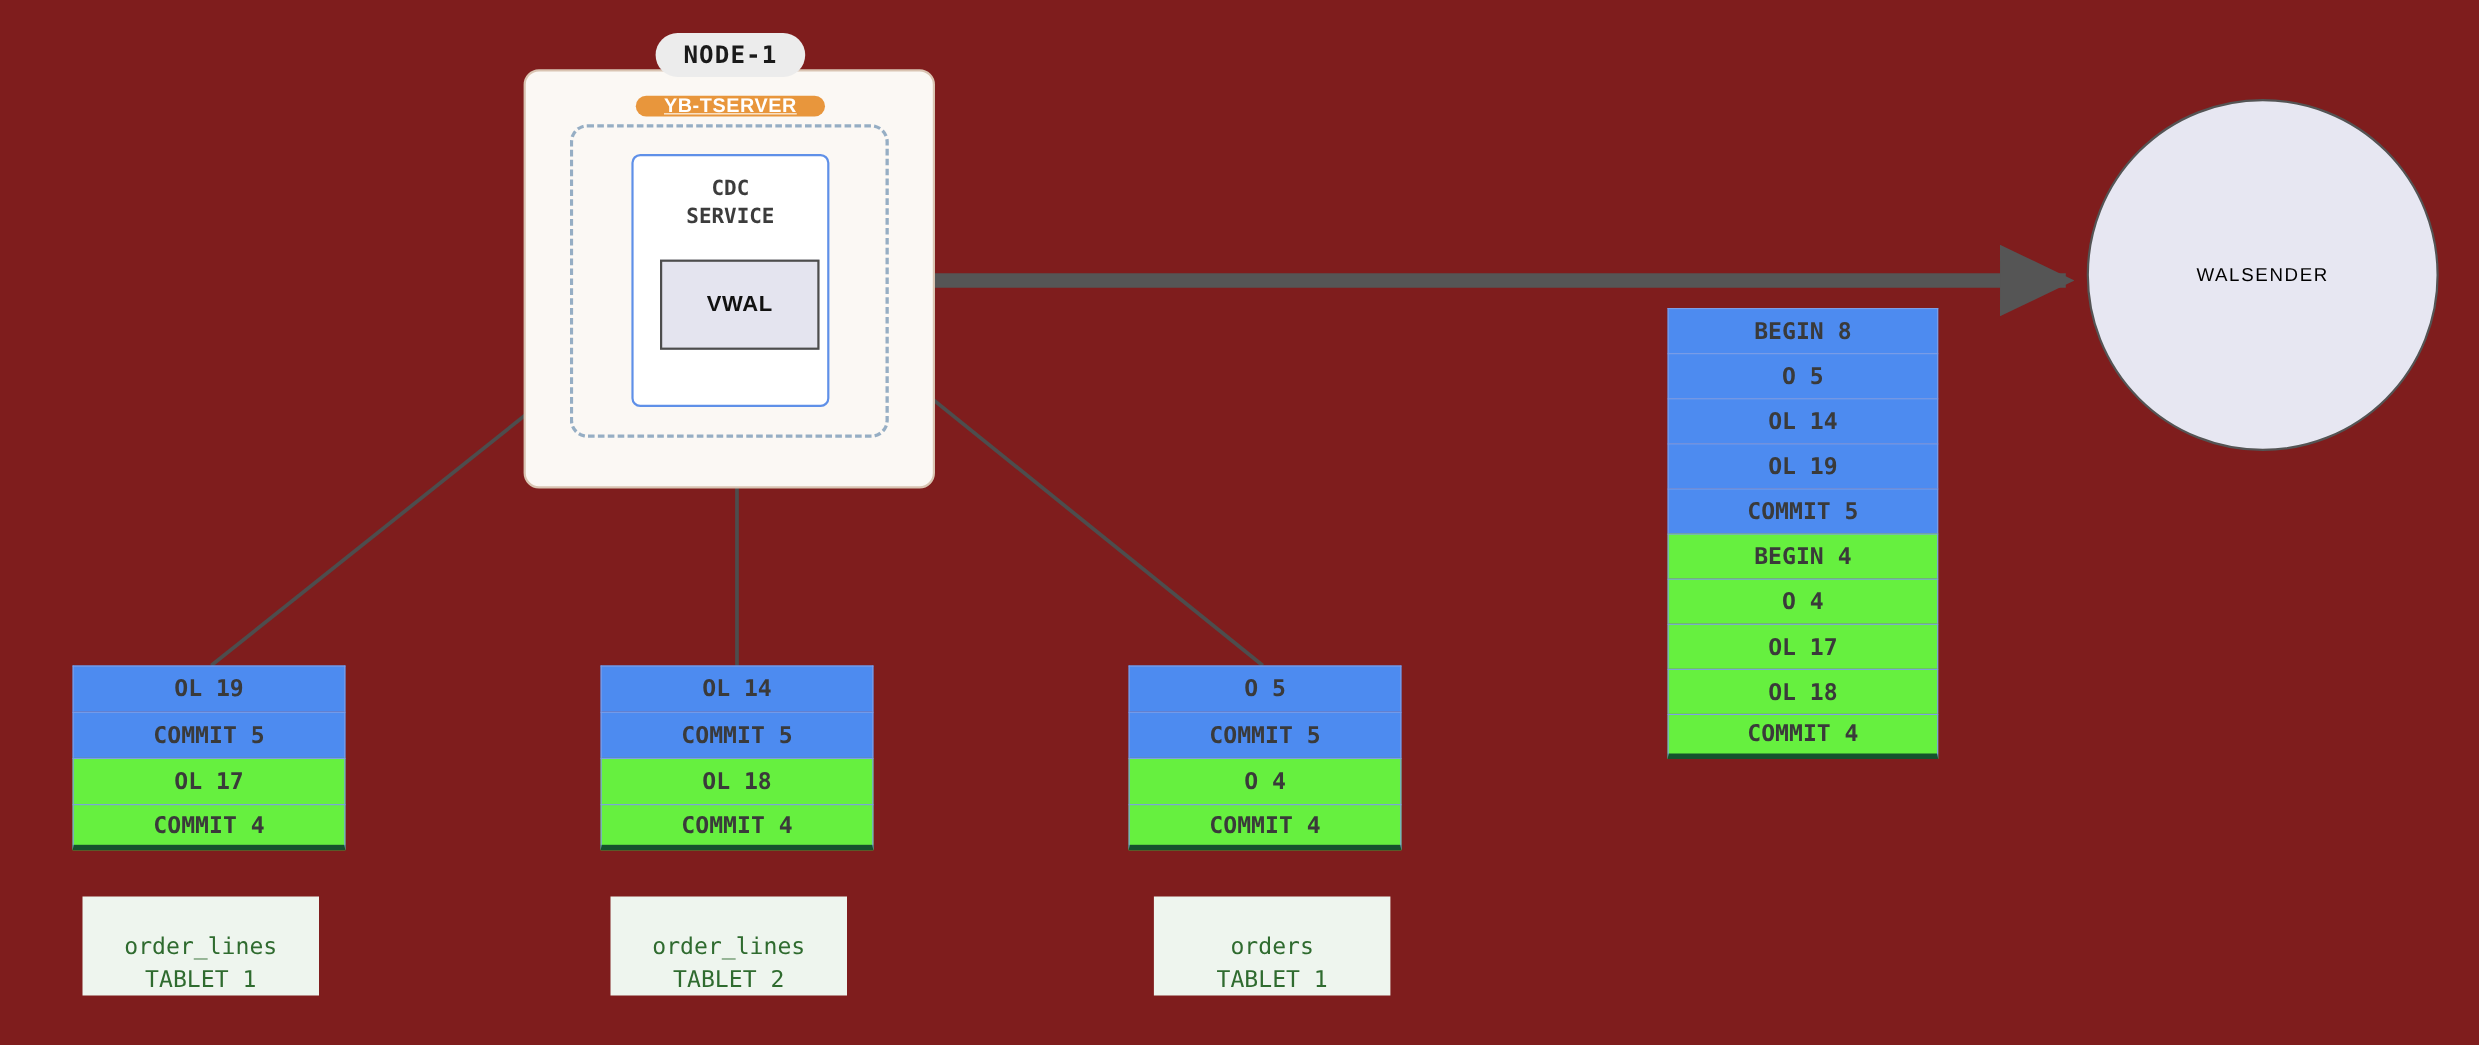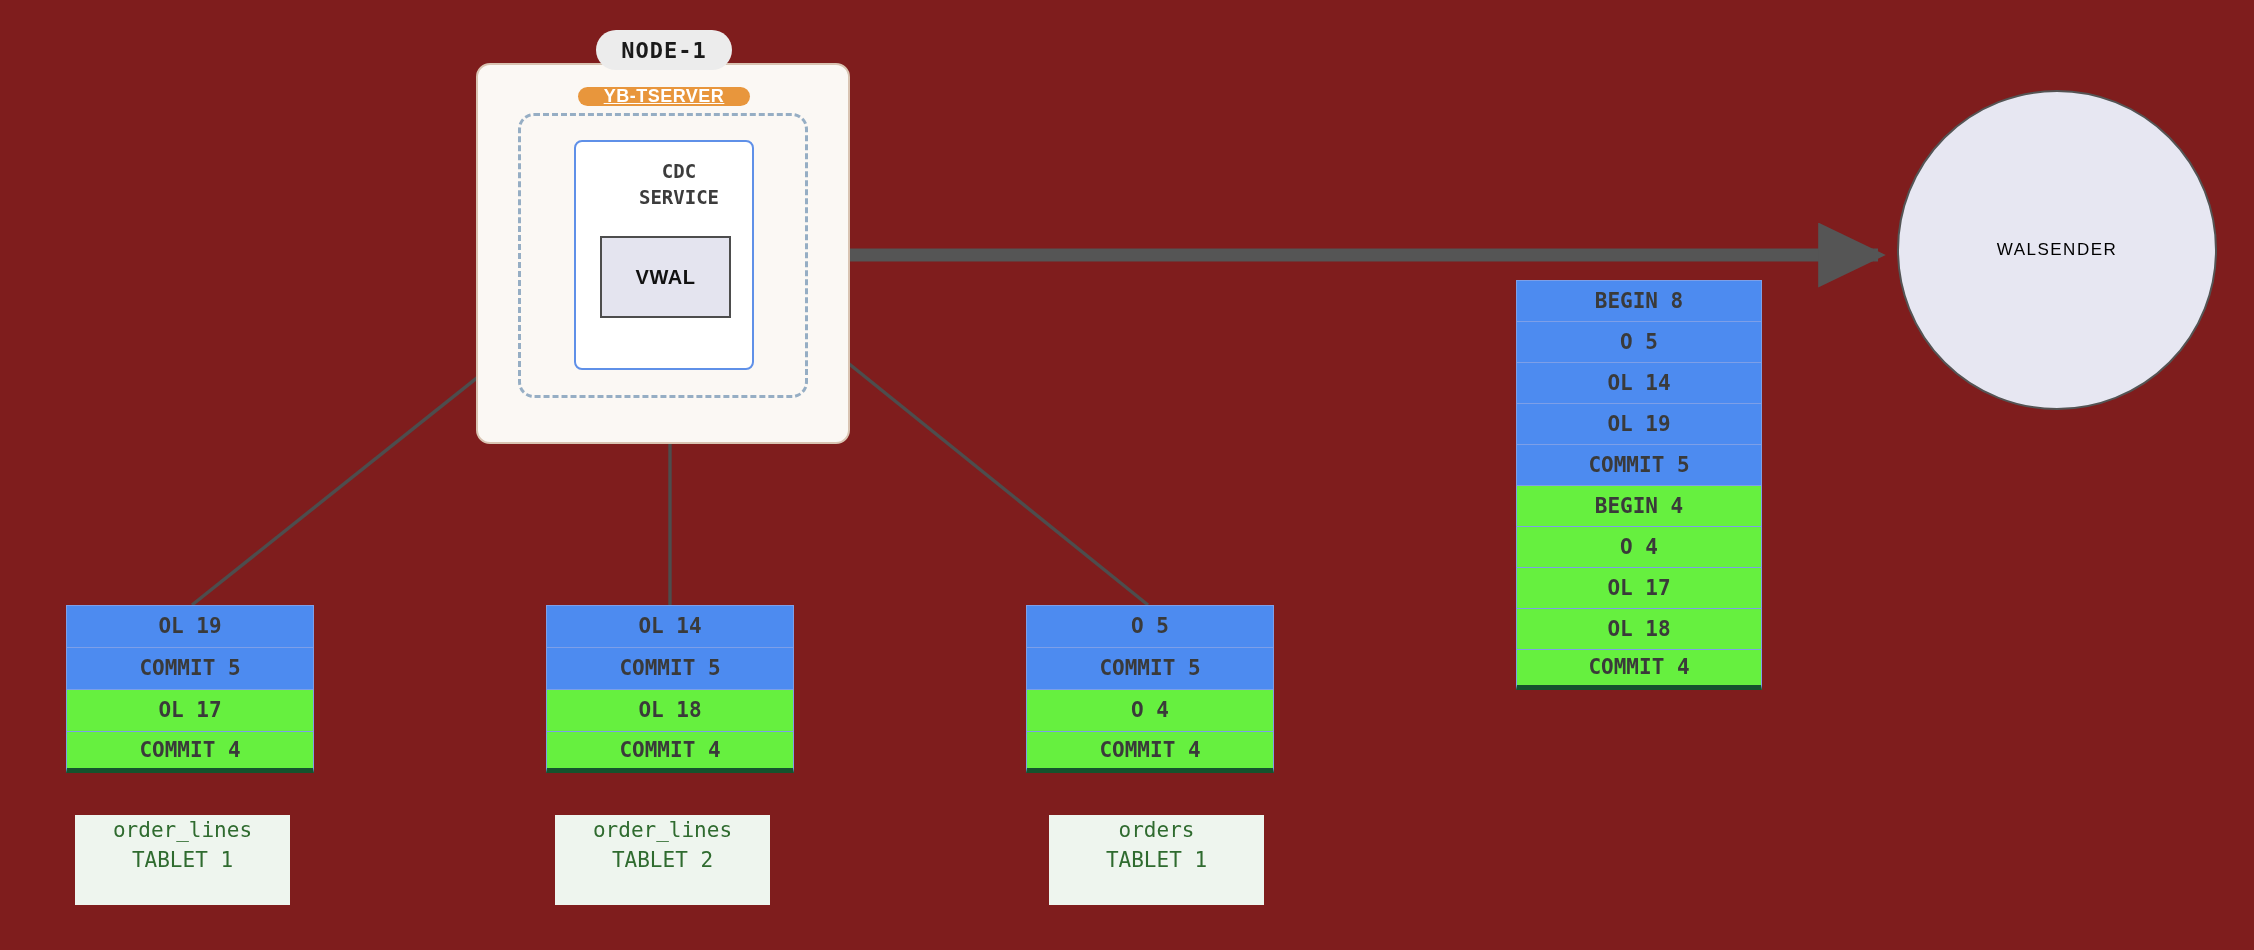--- a/index.html
+++ b/index.html
@@ -74,34 +74,34 @@
   .cdc-box {
     position: absolute;
     left: 574px; top: 140px;
     width: 180px; height: 230px;
     border: 2px solid #5f90e8;
     border-radius: 8px;
     background: #ffffff;
   }
   .cdc-label {
     position: absolute;
-    left: 15px; top: 16px;
+    left: 0; top: 16px;
     width: 100%;
     text-align: center;
     font-family: "DejaVu Sans Mono", monospace;
     font-weight: bold;
     font-size: 19px;
     line-height: 26px;
     color: #3c3c3c;
     white-space: pre-line;
   }
   .vwal-box {
     position: absolute;
     left: 600px; top: 236px;
-    width: 131px; height: 82px;
+    width: 145px; height: 82px;
     background: #e4e4ef;
     border: 2px solid #4d4d4d;
     display: flex; align-items: center; justify-content: center;
     font-family: "Liberation Sans", sans-serif;
     font-weight: bold;
     font-size: 20px;
     letter-spacing: 0.5px;
     color: #111111;
     z-index: 5;
   }
@@ -152,21 +152,21 @@
   #stack-merged { left: 1516px; top: 280px; width: 246px; }
 
   
   .tablet-label {
     position: absolute;
     width: 215px; height: 90px;
     background: #eef5ee;
     display: flex;
     flex-direction: column;
     align-items: center;
-    justify-content: flex-start;
+    justify-content: flex-end;
     font-family: "DejaVu Sans Mono", monospace;
     font-size: 21px;
     line-height: 30px;
     color: #2f6b2f;
     z-index: 2;
   }
   .tablet-label .tl-name { font-weight: normal; }
   .tablet-label .tl-sub  { font-weight: normal; }
   #label-1 { left: 75px;   top: 815px; }
   #label-2 { left: 555px;  top: 815px; }

